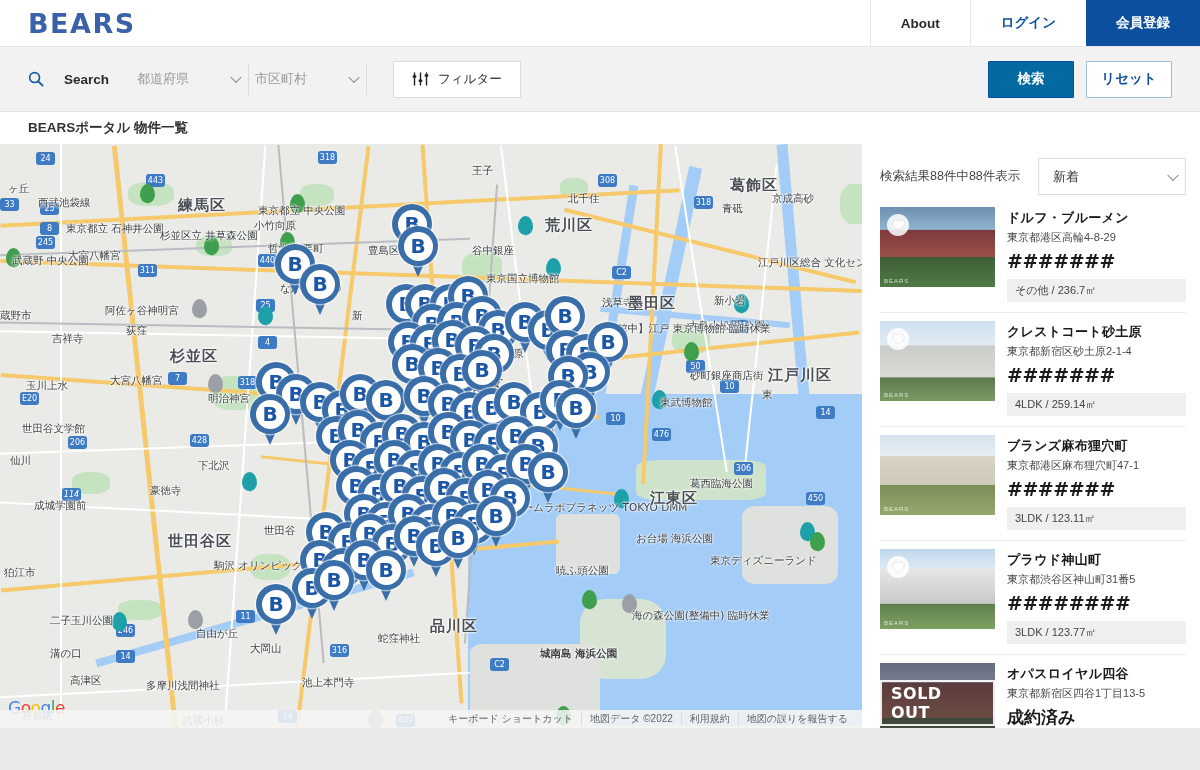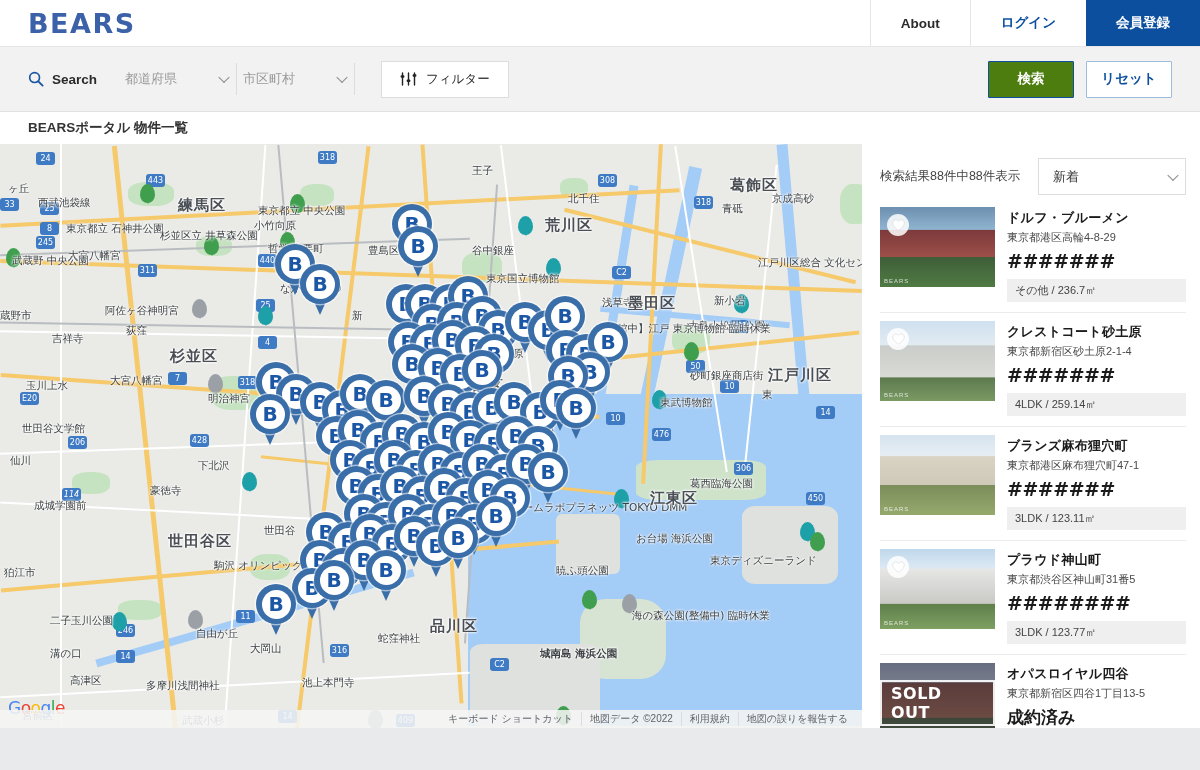--- a/index.html
+++ b/index.html
@@ -33,21 +33,21 @@
     border-left: 1px solid #e6e6e6; cursor: pointer; white-space: nowrap;
   }
   .topnav-item.login { color: #0b4f9e; min-width: 104px; }
   .topnav-item.signup { background: #0b4f9e; color: #ffffff; min-width: 111px; border-left: none; }
 
   
   .searchbar {
     height: 65px; background: #f2f2f2; display: flex; align-items: center;
     padding: 0 28px; border-bottom: 1px solid #e2e2e2; flex: 0 0 auto;
   }
-  .search-label { display: flex; align-items: center; gap: 8px; margin-right: 22px; }
+  .search-label { display: flex; align-items: center; gap: 20px; margin-right: 22px; }
   .search-label .txt { font-size: 13.5px; font-weight: bold; color: #2b2b2b; }
   .svg-ico { display: block; }
   .select-wrap {
     position: relative; display: flex; align-items: center;
     height: 32px; min-width: 118px; padding: 0 26px 0 6px;
     border-right: 1px solid #dcdcdc; cursor: pointer;
   }
   .select-wrap:first-of-type { border-left: none; }
   .select-wrap .sel-txt { font-size: 13px; color: #9a9a9a; white-space: nowrap; }
   .chev {
@@ -58,21 +58,21 @@
   .filter-btn {
     margin-left: 26px; height: 37px; background: #fff; border: 1px solid #dddddd;
     display: flex; align-items: center; gap: 9px; padding: 0 18px; cursor: pointer;
   }
   .filter-btn .txt { font-size: 12.5px; color: #2b2b2b; }
   .btn-group { margin-left: auto; display: flex; align-items: center; gap: 12px; }
   .btn {
     height: 37px; min-width: 86px; display: flex; align-items: center; justify-content: center;
     font-size: 13.5px; font-weight: bold; cursor: pointer; border-radius: 1px;
   }
-  .btn-primary { background: #4d7c0f; color: #fff; border: 1px solid #0b4f9e; min-width: 86px; }
+  .btn-primary { background: #0369a1; color: #fff; border: 1px solid #0b4f9e; min-width: 86px; }
   .btn-outline { background: #fff; color: #0b4f9e; border: 1px solid #9dbbdc; min-width: 86px; }
 
   
   .page-title-row { height: 32px; display: flex; align-items: center; padding: 0 28px; background:#fff; flex: 0 0 auto; }
   .page-title { font-size: 13.5px; font-weight: bold; color: #333; }
 
   
   .body-split { display: flex; flex: 1 1 auto; min-height: 0; background: #fff; }
 
   

